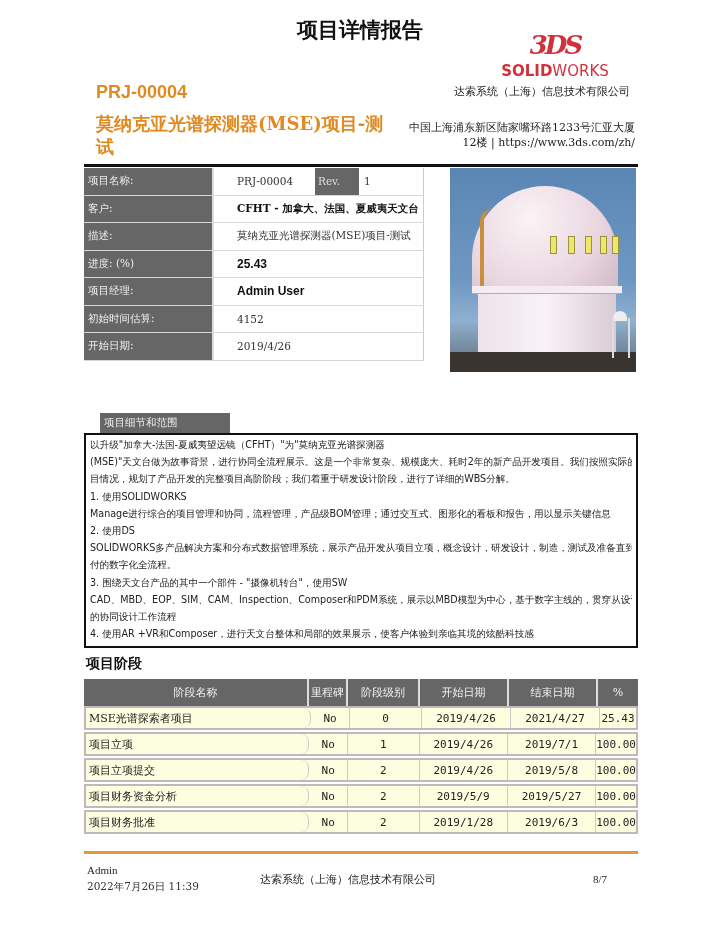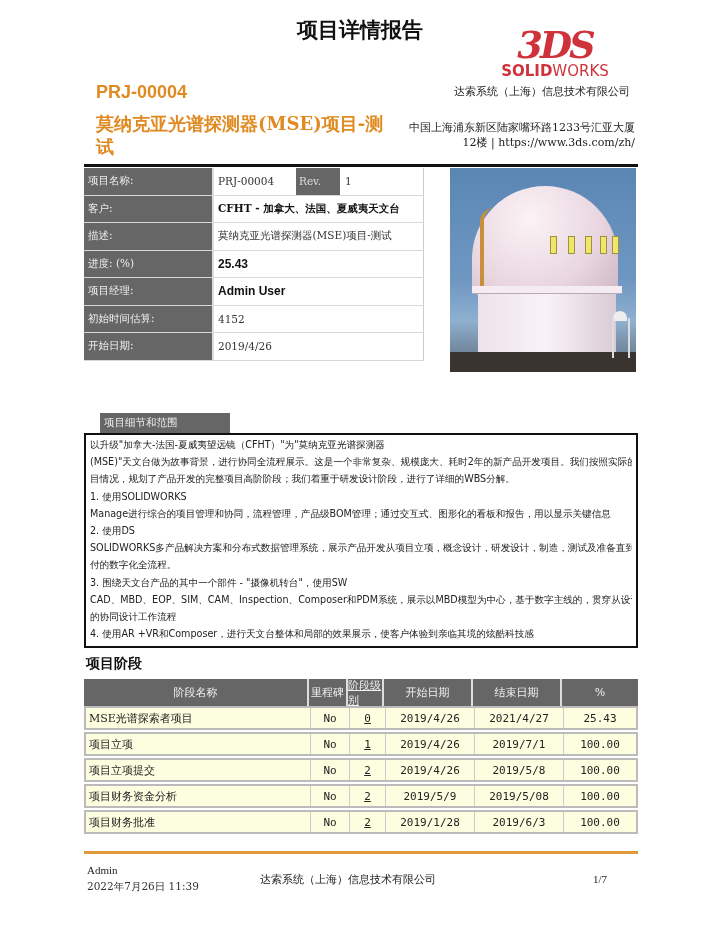--- a/index.html
+++ b/index.html
@@ -3,39 +3,39 @@
 <meta charset="utf-8">
 <style>
   * { box-sizing: border-box; margin: 0; padding: 0; }
   html, body { width: 720px; height: 932px; background: #ffffff; overflow: hidden; }
   body { position: relative; font-family: "DejaVu Serif", serif; color: #111; }
 
   .report-title { position: absolute; top: 16px; left: 0; width: 720px; text-align: center;
     font-family: "DejaVu Sans", sans-serif; font-size: 21px; font-weight: bold; color: #111; }
 
   .logo { position: absolute; top: 30px; left: 470px; width: 170px; text-align: center; }
-  .logo-3ds { font-family: "DejaVu Serif", serif; font-style: italic; font-size: 37px; font-weight: bold;
+  .logo-3ds { font-family: "DejaVu Serif", serif; font-style: italic; font-size: 26px; font-weight: bold;
     color: #d0323b; line-height: 30px; letter-spacing: -3px; }
   .logo-sw { font-family: "DejaVu Sans", sans-serif; font-size: 15px; color: #d0323b; margin-top: 2px; }
   .logo-sw b { font-weight: bold; }
   .logo-sw span.thin { font-weight: normal; }
   .company-name { position: absolute; top: 84px; left: 430px; width: 200px; text-align: right;
     font-size: 11px; color: #222; }
 
   .prj-id { position: absolute; top: 82px; left: 96px; font-family: "Liberation Sans", sans-serif;
     font-weight: bold; font-size: 18px; color: #e08a22; }
   .prj-name { position: absolute; top: 112px; left: 96px; width: 290px; font-family: "DejaVu Serif", serif;
     font-size: 18px; line-height: 23px; color: #e08a22; font-weight: bold; }
   .address { position: absolute; top: 120px; left: 400px; width: 235px; text-align: right;
     font-size: 11px; line-height: 15px; color: #222; }
 
   .top-rule { position: absolute; top: 164px; left: 84px; width: 554px; height: 3px; background: #111; }
 
   .info-table { position: absolute; top: 168px; left: 84px; width: 340px; }
-  .info-row { display: flex; height: 27.5px; border-bottom: 1px solid #d8d8d8; }
+  .info-row { display: flex; height: 27.5px; border-bottom: 1px solid #d8d8d8; gap: 19px; }
   .info-label { width: 130px; background: #666; color: #eee; font-size: 10.5px; padding-left: 4px;
     display: flex; align-items: center; border-right: 2px solid #ddd; }
   .info-value { flex: 1; background: #fff; font-size: 10.5px; padding-left: 4px; display: flex; align-items: center;
     border-right: 1px solid #ccc; color: #333; }
   .info-value.bold { font-weight: bold; font-family: "Liberation Sans", sans-serif; font-size: 12px; color: #111; }
   .info-value.boldserif { font-weight: bold; color: #111; }
   .info-value.split { padding: 0; }
   .info-value.split .v1 { width: 82px; padding-left: 4px; height: 100%; display: flex; align-items: center; }
   .info-value.split .lbl { width: 44px; background: #666; color: #ddd; height: 100%; display: flex; align-items: center; padding-left: 3px; }
   .info-value.split .v2 { flex: 1; padding-left: 5px; height: 100%; display: flex; align-items: center; }
@@ -62,24 +62,24 @@
   .phase-title { position: absolute; top: 655px; left: 86px; font-family: "DejaVu Sans", sans-serif;
     font-weight: bold; font-size: 14px; color: #111; }
 
   .phase-table { position: absolute; top: 679px; left: 84px; width: 554px; }
   .ph-head { display: flex; height: 27px; }
   .ph-head div { background: #666; color: #f0f0f0; font-size: 11px; display: flex; align-items: center;
     justify-content: center; border-right: 2px solid #ddd; }
   .ph-row { display: flex; height: 24px; margin-bottom: 2px; border: 2px solid #bbb; background: #fdfde0; }
   .ph-row div { font-size: 11px; display: flex; align-items: center; justify-content: center; color: #222;
     border-right: 1px solid #ccc; font-family: "DejaVu Sans Mono", monospace; }
-  .ph-row div.c-name { justify-content: flex-start; padding-left: 3px; font-family: "DejaVu Serif", serif; }
+  .ph-row div.c-name { justify-content: flex-start; padding-left: 3px; font-family: "DejaVu Serif", serif; border-radius: 8px; }
   .c-name { width: 225px; }
   .c-mile { width: 39px; }
-  .c-lvl { width: 36px; text-decoration: underline; }
+  .c-lvl { width: 72px; }
   .c-start { width: 89px; }
   .c-end { width: 89px; }
   .c-pct { flex: 1; }
   .ph-row div:last-child, .ph-head div:last-child { border-right: none; }
 
   .footer-rule { position: absolute; top: 851px; left: 84px; width: 554px; height: 3px; background: #e09a3a; }
   .footer-user { position: absolute; top: 864px; left: 87px; font-family: "Liberation Serif", serif; font-size: 11px; color: #222; }
   .footer-date { position: absolute; top: 880px; left: 87px; font-size: 10.5px; color: #333; }
   .footer-company { position: absolute; top: 872px; left: 260px; font-size: 11px; color: #222; }
   .footer-page { position: absolute; top: 873px; left: 593px; font-family: "Liberation Serif", serif; font-size: 11px; color: #222; }
@@ -203,30 +203,30 @@
     <div class="c-lvl">2</div>
     <div class="c-start">2019/4/26</div>
     <div class="c-end">2019/5/8</div>
     <div class="c-pct">100.00</div>
   </div>
   <div class="ph-row">
     <div class="c-name">项目财务资金分析</div>
     <div class="c-mile">No</div>
     <div class="c-lvl">2</div>
     <div class="c-start">2019/5/9</div>
-    <div class="c-end">2019/5/08</div>
+    <div class="c-end">2019/5/27</div>
     <div class="c-pct">100.00</div>
   </div>
   <div class="ph-row">
     <div class="c-name">项目财务批准</div>
     <div class="c-mile">No</div>
     <div class="c-lvl">2</div>
     <div class="c-start">2019/1/28</div>
     <div class="c-end">2019/6/3</div>
     <div class="c-pct">100.00</div>
   </div>
 </div>
 
 <div class="footer-rule"></div>
 <div class="footer-user">Admin</div>
 <div class="footer-date">2022年7月26日 11:39</div>
 <div class="footer-company">达索系统（上海）信息技术有限公司</div>
-<div class="footer-page">1/7</div>
+<div class="footer-page">8/7</div>
 
 </body></html>

